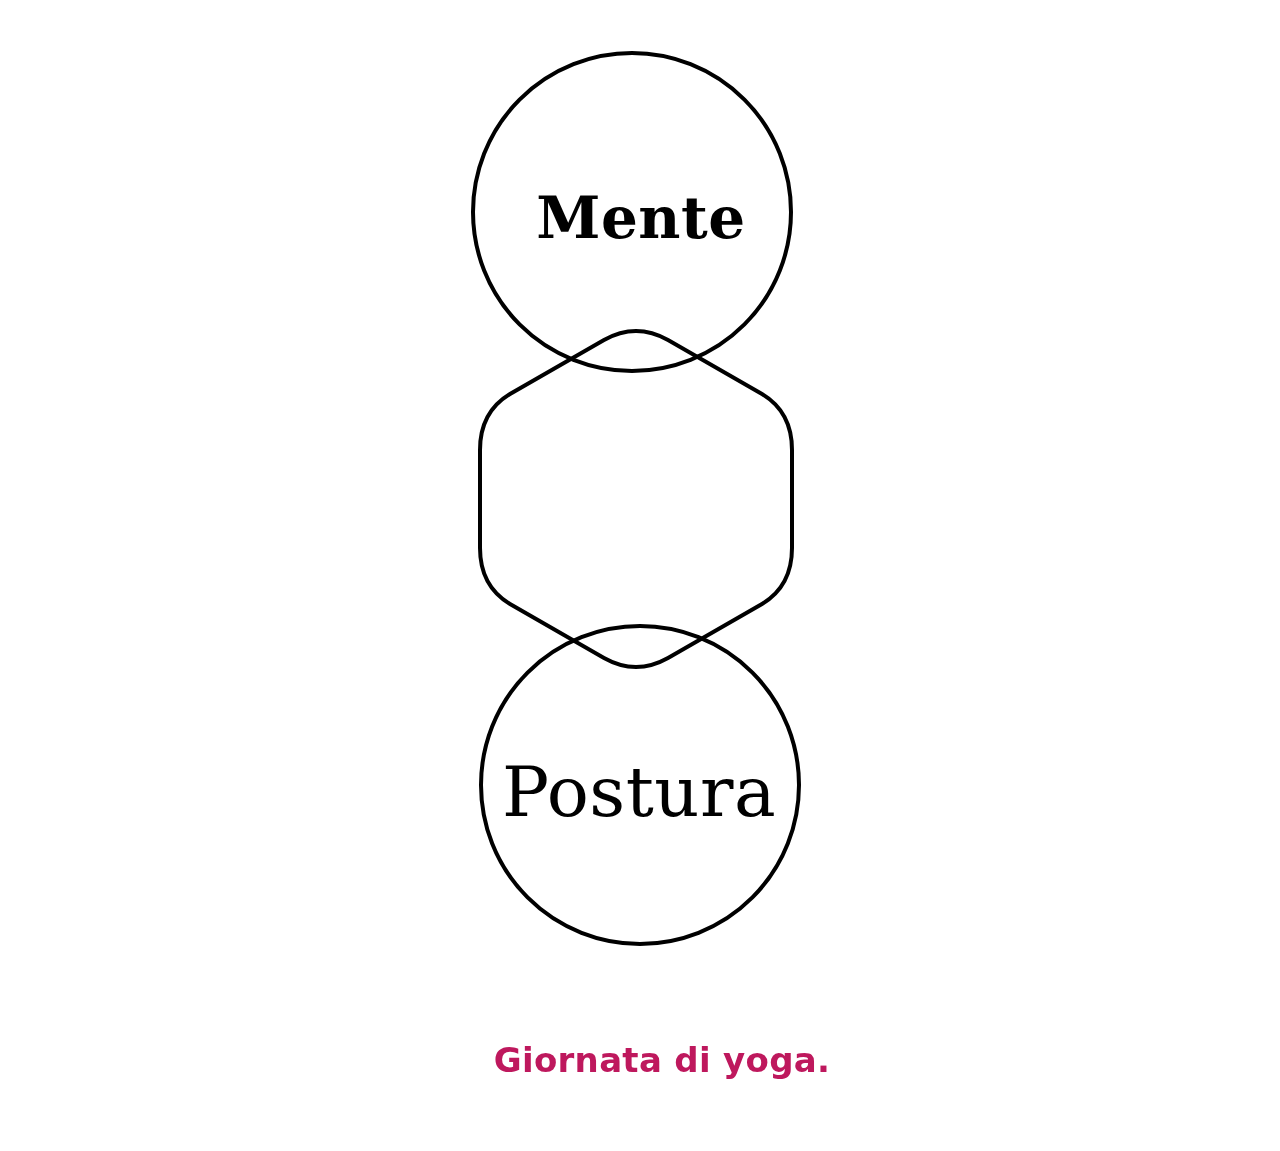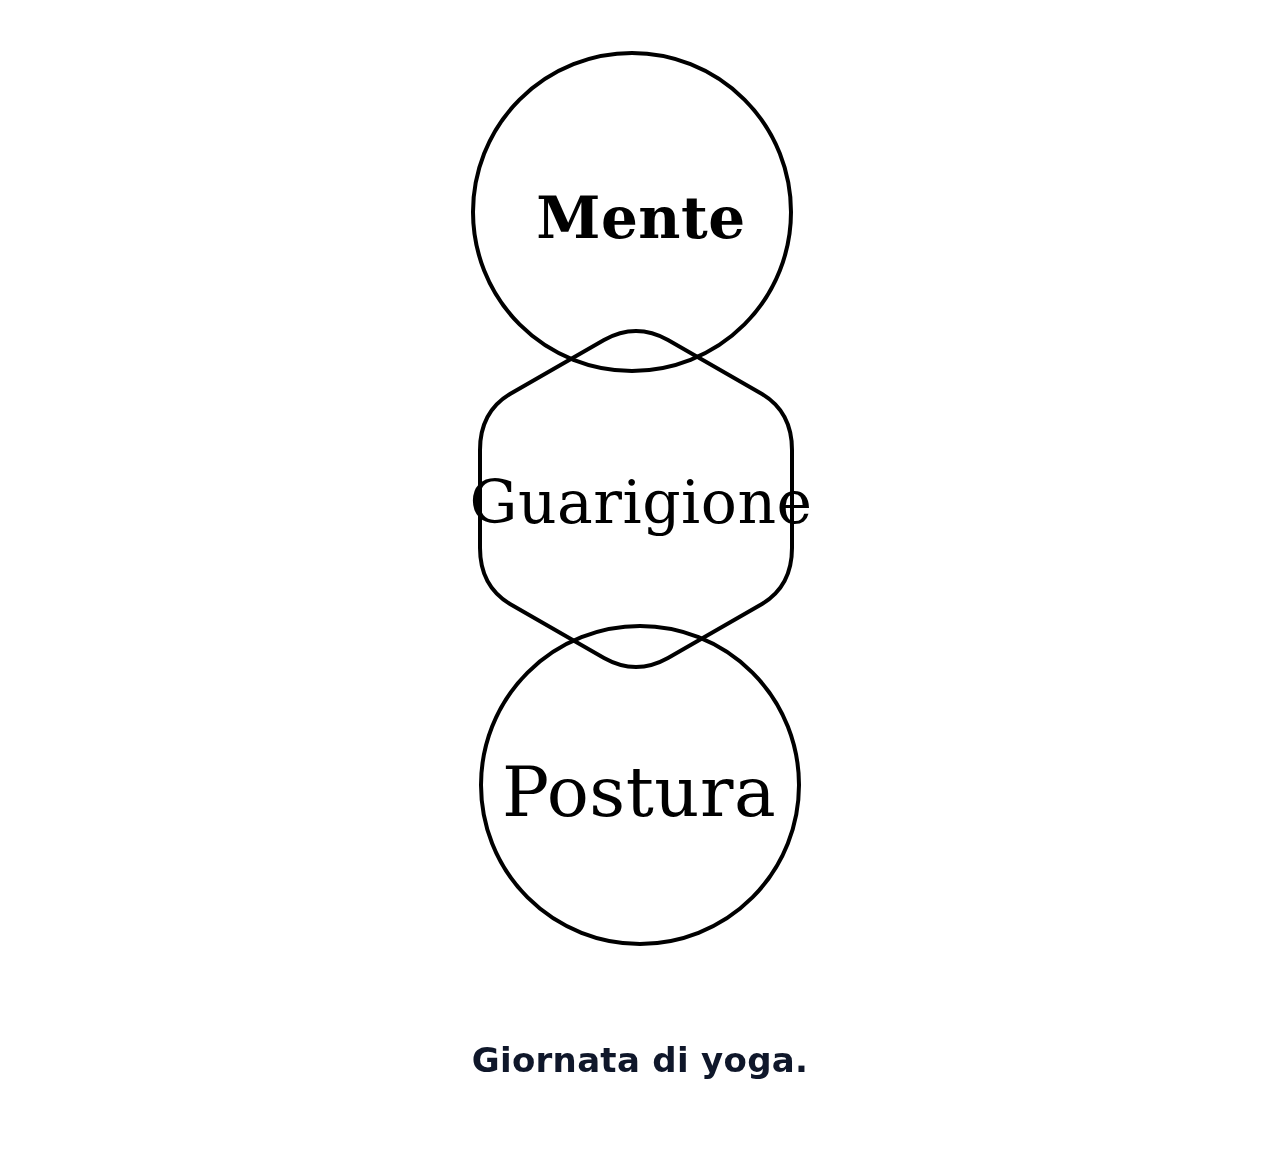--- a/index.html
+++ b/index.html
@@ -28,27 +28,27 @@
       white-space: nowrap;
       transform: translateX(-50%);
       line-height: 1;
       letter-spacing: 0.5px;
     }
     .label-mente { left: 641px; top: 189px; font-weight: bold; font-size: 58px; }
     .label-guarigione { left: 641px; top: 472px; font-size: 60px; }
     .label-postura { left: 639px; top: 757px; font-size: 70px; }
     .caption {
       position: absolute;
-      left: 640px;
+      left: 662px;
       top: 1040px;
       transform: translateX(-50%);
       font-family: "DejaVu Sans", "Liberation Sans", sans-serif;
       font-weight: bold;
       font-size: 34px;
-      color: #0f172a;
+      color: #be185d;
       white-space: nowrap;
       letter-spacing: 0.3px;
     }
   </style>
 </head>
 <body>
 
 <div class="diagram">
   <svg width="1280" height="1000" viewBox="0 0 1280 1000">
     <circle cx="632" cy="212" r="159" fill="none" stroke="#000" stroke-width="4"></circle>
@@ -62,17 +62,16 @@
              Q 636 676 604 658
              L 510 604
              Q 480 586 480 548
              L 480 450
              Q 480 412 510 394
              Z" fill="none" stroke="#000" stroke-width="4" stroke-linejoin="round"></path>
     <circle cx="640" cy="785" r="159" fill="none" stroke="#000" stroke-width="4"></circle>
   </svg>
 
   <div class="shape-label label-mente">Mente</div>
-  <div class="shape-label label-guarigione">Guarigione</div>
   <div class="shape-label label-postura">Postura</div>
 </div>
 
 <div class="caption">Giornata di yoga.</div>
 
 </body></html>

